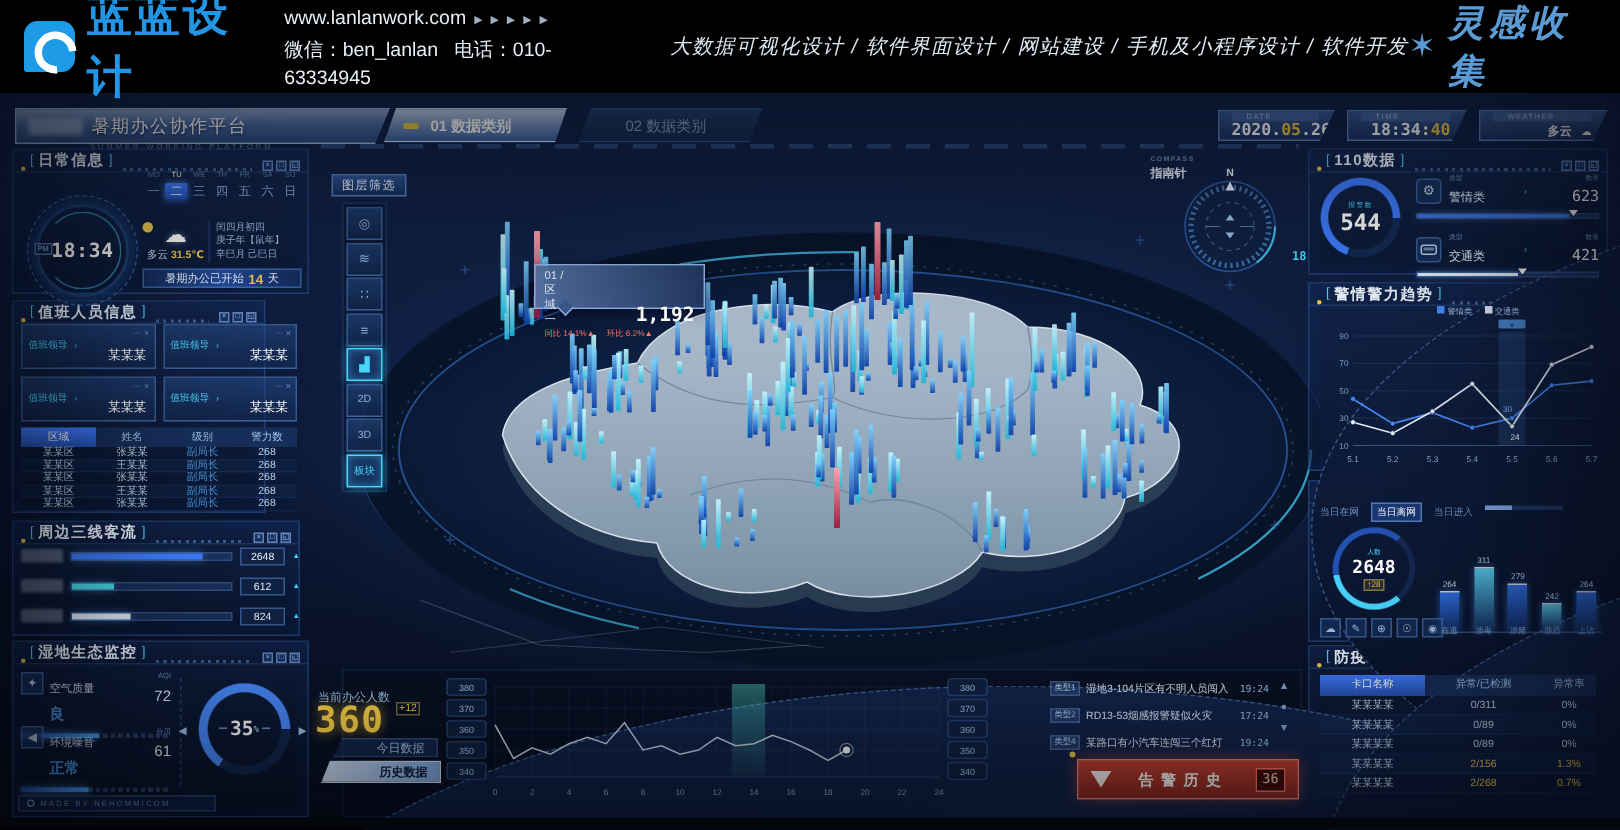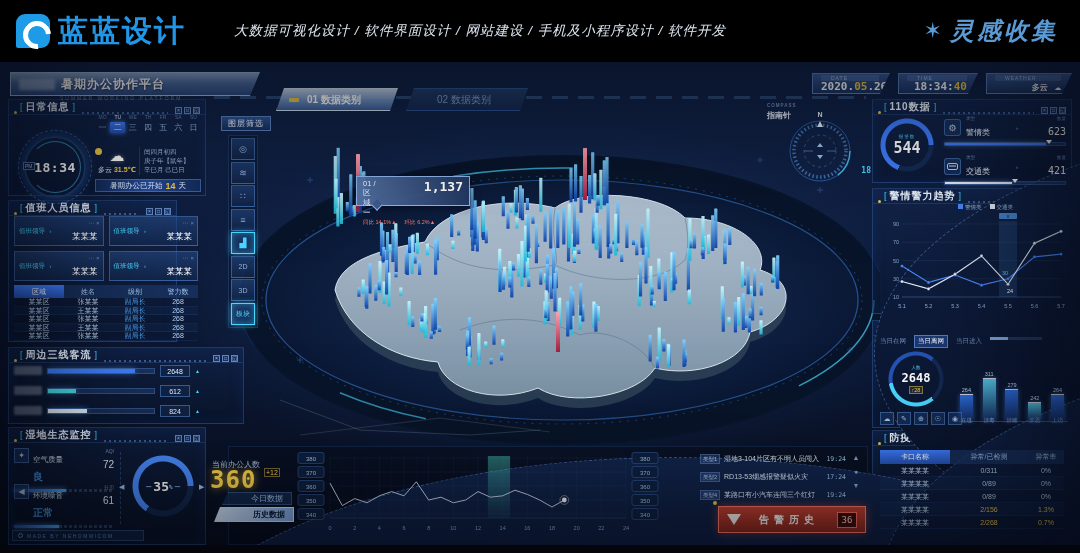--- a/index.html
+++ b/index.html
@@ -24,23 +24,23 @@
     linear-gradient(180deg,#13264e 0%,#0d1b3a 40%,#0a142c 75%,#081020 100%);}
   .vig{left:0;top:62px;width:1080px;height:483px;box-shadow:inset 0 0 130px 45px rgba(0,0,5,.6);pointer-events:none;z-index:15;}
   .botbar{left:0;top:545px;width:1080px;height:8px;background:#04060b;z-index:16;}
   .deco-dashes{left:214px;top:96px;width:652px;height:3px;opacity:.35;z-index:2;
     background:repeating-linear-gradient(90deg,rgba(110,170,240,.8) 0 16px,transparent 16px 26px);}
   
   .titleplate{left:10px;top:72px;width:250px;height:24px;z-index:6;display:flex;align-items:center;gap:6px;padding:0 8px;
     background:linear-gradient(180deg,#8ea9cf,#4c6ea6 45%,#2b4a80);border:1px solid #9db8dd;
     clip-path:polygon(0 0,100% 0,96% 100%,0 100%);}
   .blurbox{width:36px;height:11px;background:rgba(205,218,236,.45);filter:blur(1.5px);border-radius:1px;}
-  .titletx{font-size:12px;font-weight:bold;color:#fff;letter-spacing:1px;text-shadow:0 1px 2px rgba(0,0,30,.6);white-space:nowrap;}
+  .titletx{font-size:12px;font-weight:normal;color:#fff;letter-spacing:1px;text-shadow:0 1px 2px rgba(0,0,30,.6);white-space:nowrap;}
   .subt{left:60px;top:95px;width:200px;font-size:5px;letter-spacing:2px;color:rgba(190,210,235,.45);filter:blur(.4px);z-index:6;}
-  .tabs{left:276px;top:72px;display:flex;gap:8px;z-index:6;margin-top:16px;}
+  .tabs{left:256px;top:72px;display:flex;gap:8px;z-index:6;}
   .ttab{width:122px;height:23px;display:flex;align-items:center;gap:8px;padding:0 12px;cursor:pointer;
     background:linear-gradient(180deg,#24406f,#142a52);border:1px solid #2c5596;color:#7f9fc8;font-size:10px;
     clip-path:polygon(8px 0,100% 0,calc(100% - 8px) 100%,0 100%);position:relative;}
   .ttab.on{background:linear-gradient(180deg,#c6d5ec,#6f90c2 55%,#3c5f9e);color:#fff;border-color:#cfe0f4;font-weight:bold;}
   .ttab .tdash{width:10px;height:4px;background:#e8c84a;border-radius:1px;opacity:0;}
   .ttab.on .tdash{opacity:1;}
   .plate{position:absolute;height:21px;z-index:6;background:linear-gradient(180deg,#3c5f9e,#1b3565);
     border:1px solid #5b82be;clip-path:polygon(0 0,100% 0,calc(100% - 10px) 100%,0 100%);padding:1px 10px 0 8px;}
   .plate .plab{font-size:5px;letter-spacing:1px;color:#9fc0e8;background:rgba(120,160,220,.25);padding:0 10px;border-radius:1px;}
   .plate .pval{font-family:"DejaVu Sans Mono",monospace;font-size:11px;font-weight:bold;color:#fff;text-align:right;margin-top:-1px;}
@@ -136,21 +136,21 @@
   .laycol{left:228px;top:135px;width:30px;z-index:6;display:flex;flex-direction:column;gap:1.5px;background:rgba(10,24,50,.55);padding:2px;border:1px solid rgba(62,112,190,.3);}
   .lbtn{height:22px;border:1px solid rgba(90,140,210,.5);background:linear-gradient(180deg,rgba(46,85,150,.5),rgba(20,42,82,.6));
     color:#8fb0d8;font-size:9px;display:flex;align-items:center;justify-content:center;cursor:pointer;}
   .lbtn.tx{font-size:7px;letter-spacing:0;}
   .lbtn.on{border-color:#49d6ff;color:#49d6ff;box-shadow:0 0 6px rgba(73,214,255,.6),0 0 6px rgba(73,214,255,.4) inset;background:rgba(26,60,110,.8);}
   
   .mapwrap{left:240px;top:100px;width:640px;height:350px;z-index:1;}
   .tooltip{left:356px;top:176px;width:114px;height:30px;z-index:7;background:linear-gradient(90deg,rgba(86,116,166,.95),rgba(36,58,100,.95));
     border:1px solid #8fb4e8;padding:2px 6px;box-shadow:0 2px 8px rgba(0,0,20,.5);}
   .tooltip::after{content:"";position:absolute;left:16px;bottom:-4px;width:7px;height:7px;background:rgba(60,88,138,.95);border-right:1px solid #8fb4e8;border-bottom:1px solid #8fb4e8;transform:rotate(45deg);}
-  .ttrow1{display:flex;align-items:flex-start;justify-content:space-between;gap:48px;}
+  .ttrow1{display:flex;align-items:flex-end;justify-content:space-between;gap:48px;}
   .tttitle{font-size:7.5px;color:#e8f2ff;}
   .ttval{font-size:13px;font-weight:bold;color:#fff;font-family:"DejaVu Sans Mono",monospace;}
   .ttrow2{display:flex;gap:8px;font-size:5.5px;color:#ff7a6a;margin-top:1px;}
   .compass{left:765px;top:103px;width:110px;height:90px;z-index:4;font-weight:bold;}
   .cp-en{position:absolute;left:2px;top:0;font-size:4.5px;letter-spacing:1px;color:#6f8fc0;}
   .cp-cn{position:absolute;left:2px;top:7px;font-size:8px;color:#e8f2ff;}
   .cp-val{position:absolute;right:4px;bottom:18px;font-size:8px;color:#49d6ff;font-family:"DejaVu Sans Mono",monospace;}
   
   .g867{position:absolute;left:878px;top:116px;width:58px;height:58px;z-index:6;}
   .g867 .ring{position:absolute;inset:0;border-radius:50%;
@@ -237,20 +237,26 @@
   .htri{width:0;height:0;border-left:7px solid transparent;border-right:7px solid transparent;border-top:11px solid #fff;position:relative;opacity:.95;}
 </style>
 </head>
 <body>
 
 <div class="stage">
 
   <div class="p banner">
     <div class="logo-ic"></div>
     <div class="logo-tx">蓝蓝设计</div>
+    <div class="binfo">
+      <div><span>www.lanlanwork.com</span>
+        <span class="arr">►►►►►</span></div>
+      <div><span>微信：</span><span>ben_lanlan</span>
+        &nbsp;&nbsp;<span>电话：</span><span>010-63334945</span></div>
+    </div>
     <div class="bserv">大数据可视化设计 / 软件界面设计 / 网站建设 / 手机及小程序设计 / 软件开发</div>
     <div class="bcoll">
       <span class="cic">✶</span>
       <span class="ctx">灵感收集</span>
     </div>
   </div>
 
   <div class="p dash"></div>
   <div class="p mapwrap" id="mapwrap"><svg width="640" height="350" viewBox="0 0 640 350">
         <defs>
@@ -697,21 +703,21 @@
         <span>268</span>
       </div>
       <div class="dtrow">
         <span>某某区</span>
         <span>张某某</span>
         <span class="lvl">副局长</span>
         <span>268</span>
       </div>
     </div>
 
-  <div class="panel" style="left:8px;top:347px;width:236px;height:77px">
+  <div class="panel" style="left:8px;top:347px;width:192px;height:77px">
     <div class="phead">
         <span class="pdot"></span>
         <span class="pbr-l"></span>
         <span class="ptitle">周边三线客流</span>
         <span class="pbr-r"></span>
         <span class="pline"></span>
         <span class="picons">
           <span class="wi">×</span>
           <span class="wi">□</span>
           <span class="wi">◱</span>
@@ -807,21 +813,21 @@
       <div class="lbtn  ">≡</div>
       <div class="lbtn  on">▟</div>
       <div class="lbtn tx ">2D</div>
       <div class="lbtn tx ">3D</div>
       <div class="lbtn tx on">板块</div>
     </div>
 
   <div class="p tooltip">
     <div class="ttrow1">
         <span class="tttitle">01 / 区域一</span>
-        <span class="ttval">1,137</span>
+        <span class="ttval">1,192</span>
       </div>
     <div class="ttrow2">
       <span><span>同比</span> <span>14.1%</span><span>▲</span></span>
       <span><span>环比</span> <span>6.2%</span><span>▲</span></span>
     </div>
   </div>
   <div class="p compass">
     <span class="cp-en">COMPASS</span>
     <span class="cp-cn">指南针</span>
     <svg width="110" height="90" viewBox="0 0 110 90">

